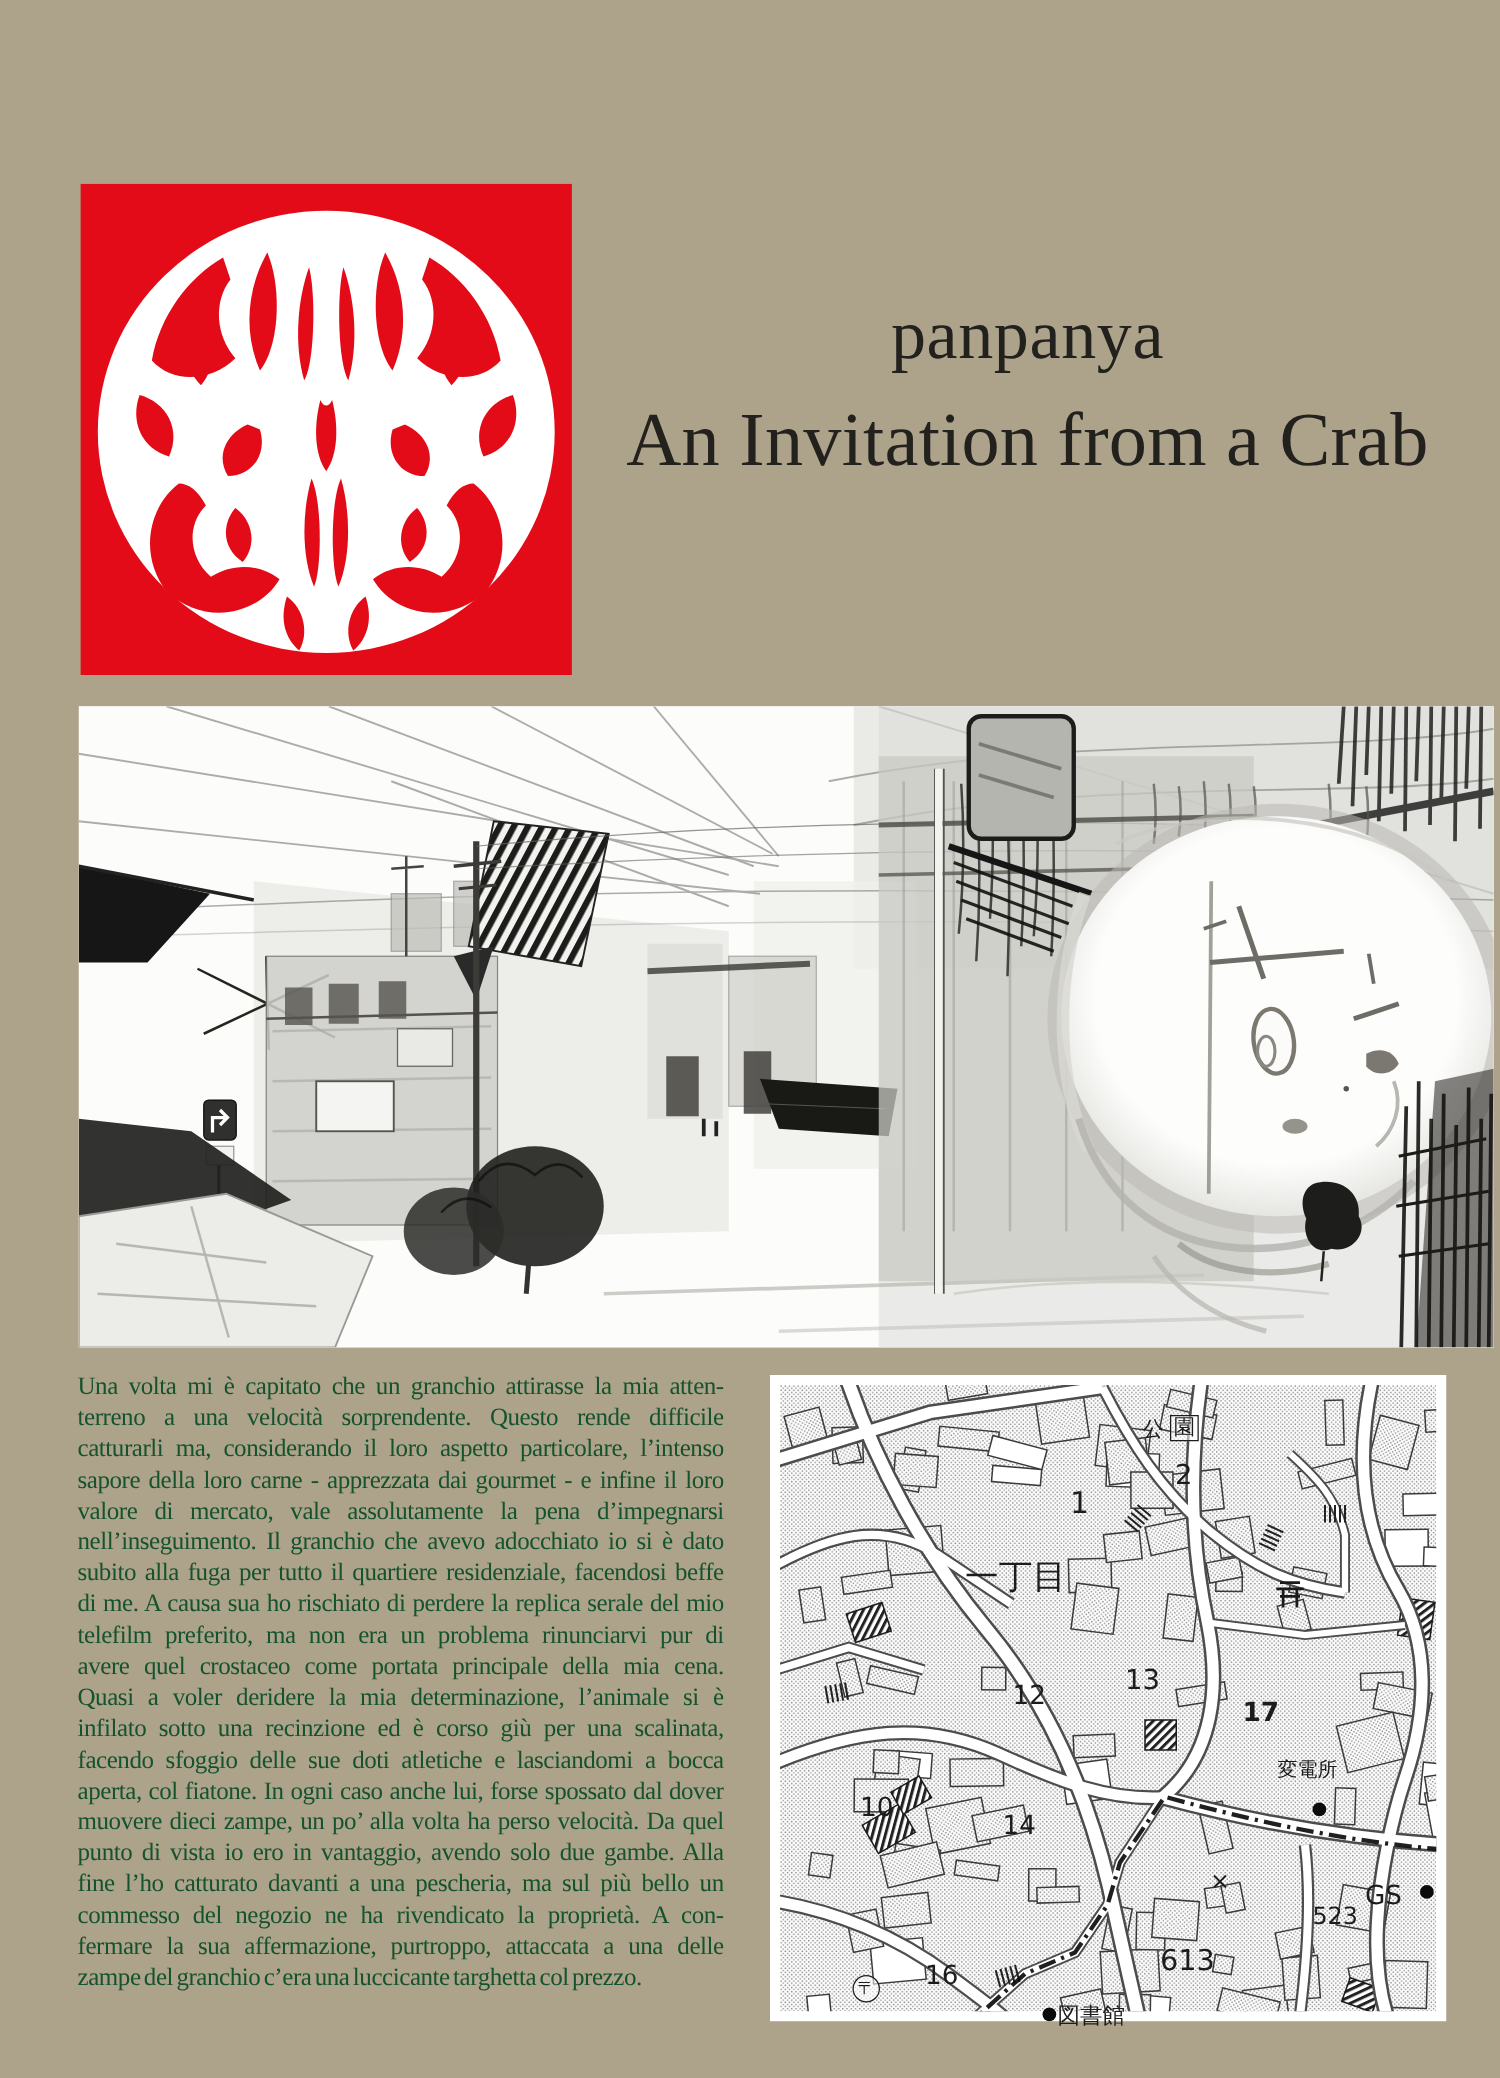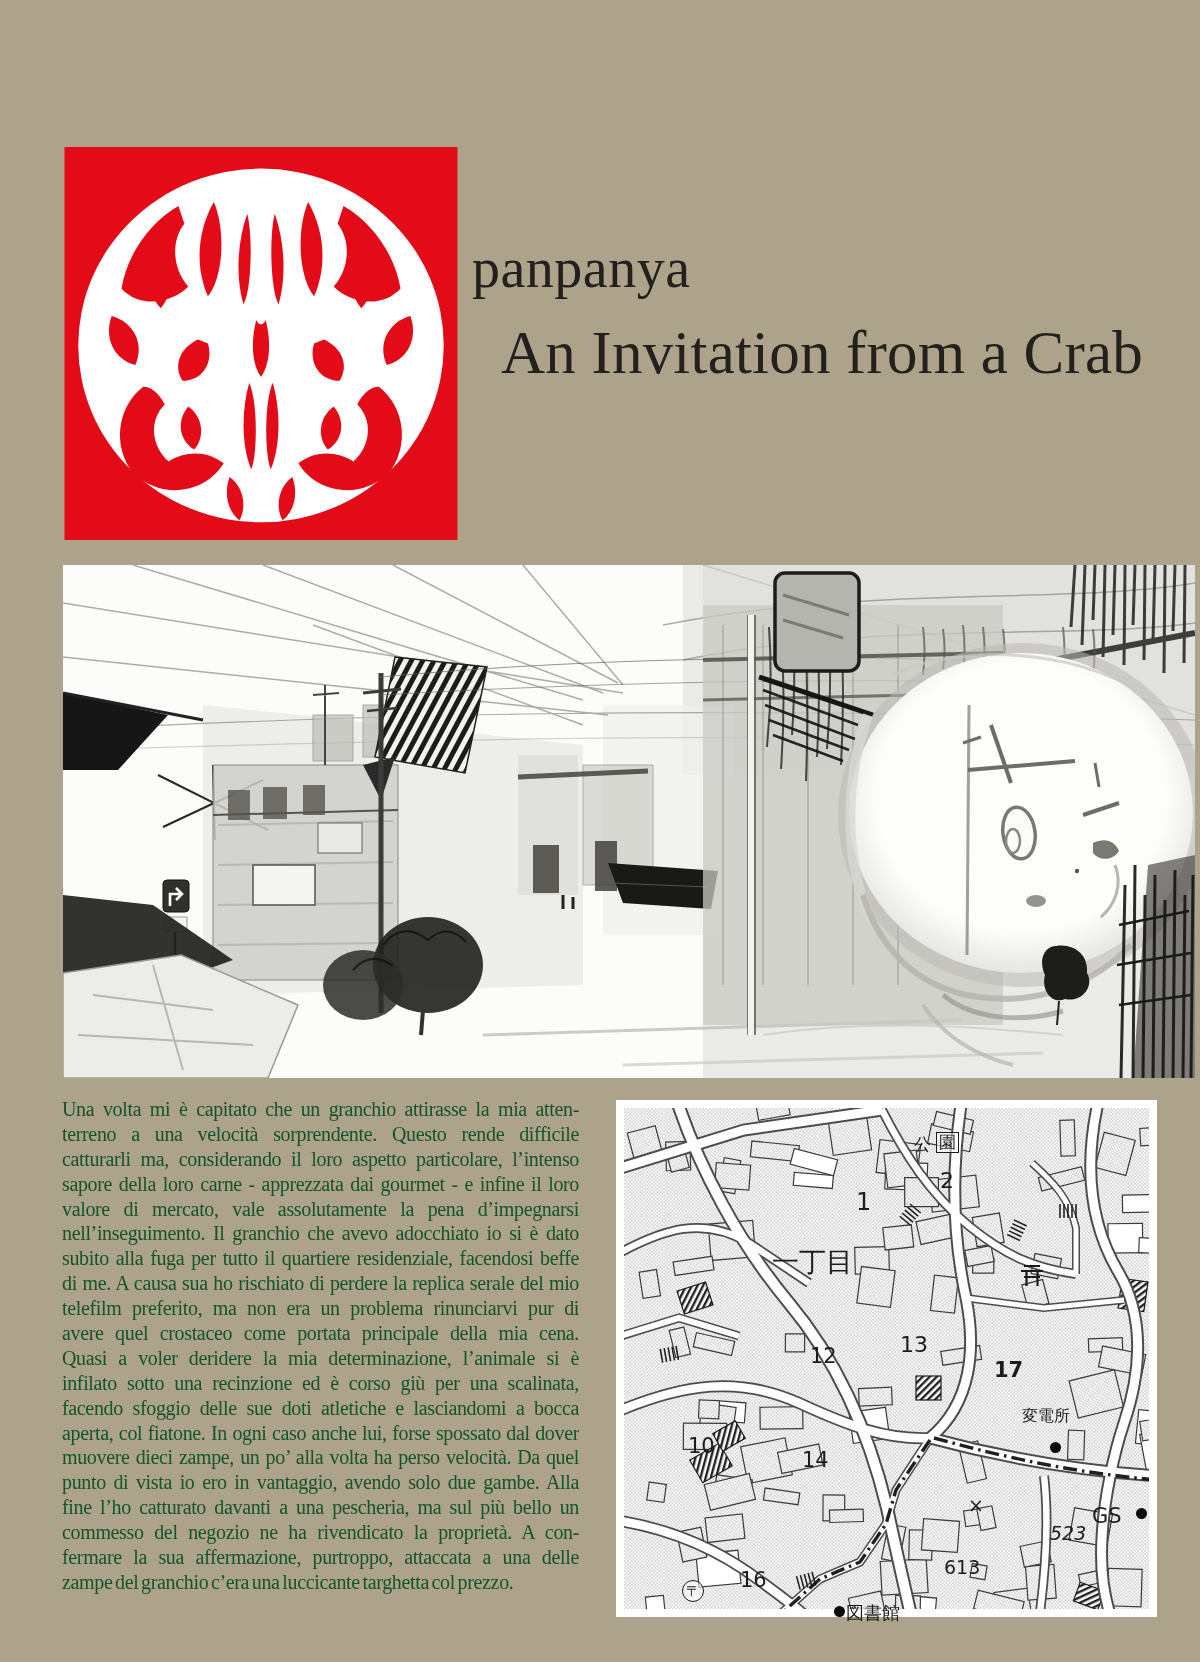--- a/index.html
+++ b/index.html
@@ -12,21 +12,21 @@
   }
   .page{position:absolute;inset:0;}
   
   .logo{
     position:absolute;left:63px;top:147px;width:396px;height:393px;
   }
   .logo svg{display:block;width:100%;height:100%;}
   
   .author{
     position:absolute;left:472px;top:236px;width:700px;
-    font-size:56px;color:#23211d;letter-spacing:.5px;
+    text-align:center;font-size:56px;color:#23211d;letter-spacing:.5px;
   }
   .title{
     position:absolute;left:472px;top:318px;width:700px;
     text-align:center;font-size:61px;color:#23211d;letter-spacing:.2px;
   }
   
   .artwork{
     position:absolute;left:63px;top:565px;width:1132px;height:513px;
     background:#fbfbfa;overflow:hidden;
   }
@@ -454,25 +454,25 @@
         <div class="mlabel" style="left: 316px; top: 62px; font-size: 22px;">2</div>
         <div class="mlabel" style="left: 232px; top: 82px; font-size: 24px;">1</div>
         <div class="mlabel" style="left: 148px; top: 140px; font-size: 27px; text-align: right;">一丁目</div>
         <div class="mlabel" style="left: 276px; top: 226px; font-size: 22px;">13</div>
         <div class="mlabel" style="left: 186px; top: 238px; font-size: 21px;">12</div>
         <div class="mlabel" style="left: 370px; top: 252px; font-size: 21px; font-weight: bold;">17</div>
         <div class="mlabel" style="left: 64px; top: 328px; font-size: 21px;">10</div>
         <div class="mlabel" style="left: 178px; top: 342px; font-size: 21px;">14</div>
         <div class="mlabel" style="left: 398px; top: 300px; font-size: 16px;">変電所</div>
         <div class="mlabel" style="left: 344px; top: 388px; font-size: 19px;">×</div>
-        <div class="mlabel" style="left: 426px; top: 416px; font-size: 19px; font-style: italic;">523</div>
+        <div class="mlabel" style="left: 426px; top: 416px; font-size: 19px;">523</div>
         <div class="mlabel" style="left: 468px; top: 398px; font-size: 21px;">GS</div>
         <div class="mlabel" style="left: 116px; top: 462px; font-size: 21px;">16</div>
         <div class="mlabel circled" style="left: 58px; top: 472px; font-size: 14px;">〒</div>
         <div class="mlabel" style="left: 222px; top: 484px; font-size: 18px; margin-top: 12px;">図書館</div>
-        <div class="mlabel" style="left: 304px; top: 450px; font-size: 19px; padding-left: 16px;">613</div>
+        <div class="mlabel" style="left: 304px; top: 450px; font-size: 23px;">613</div>
         <span class="mdot" style="left: 426px; top: 334px;"></span>
         <span class="mdot" style="left: 512px; top: 400px;"></span>
         <span class="mdot" style="left: 210px; top: 498px;"></span>
       </div>
   </div>
 
 </div>
 
 </body></html>

